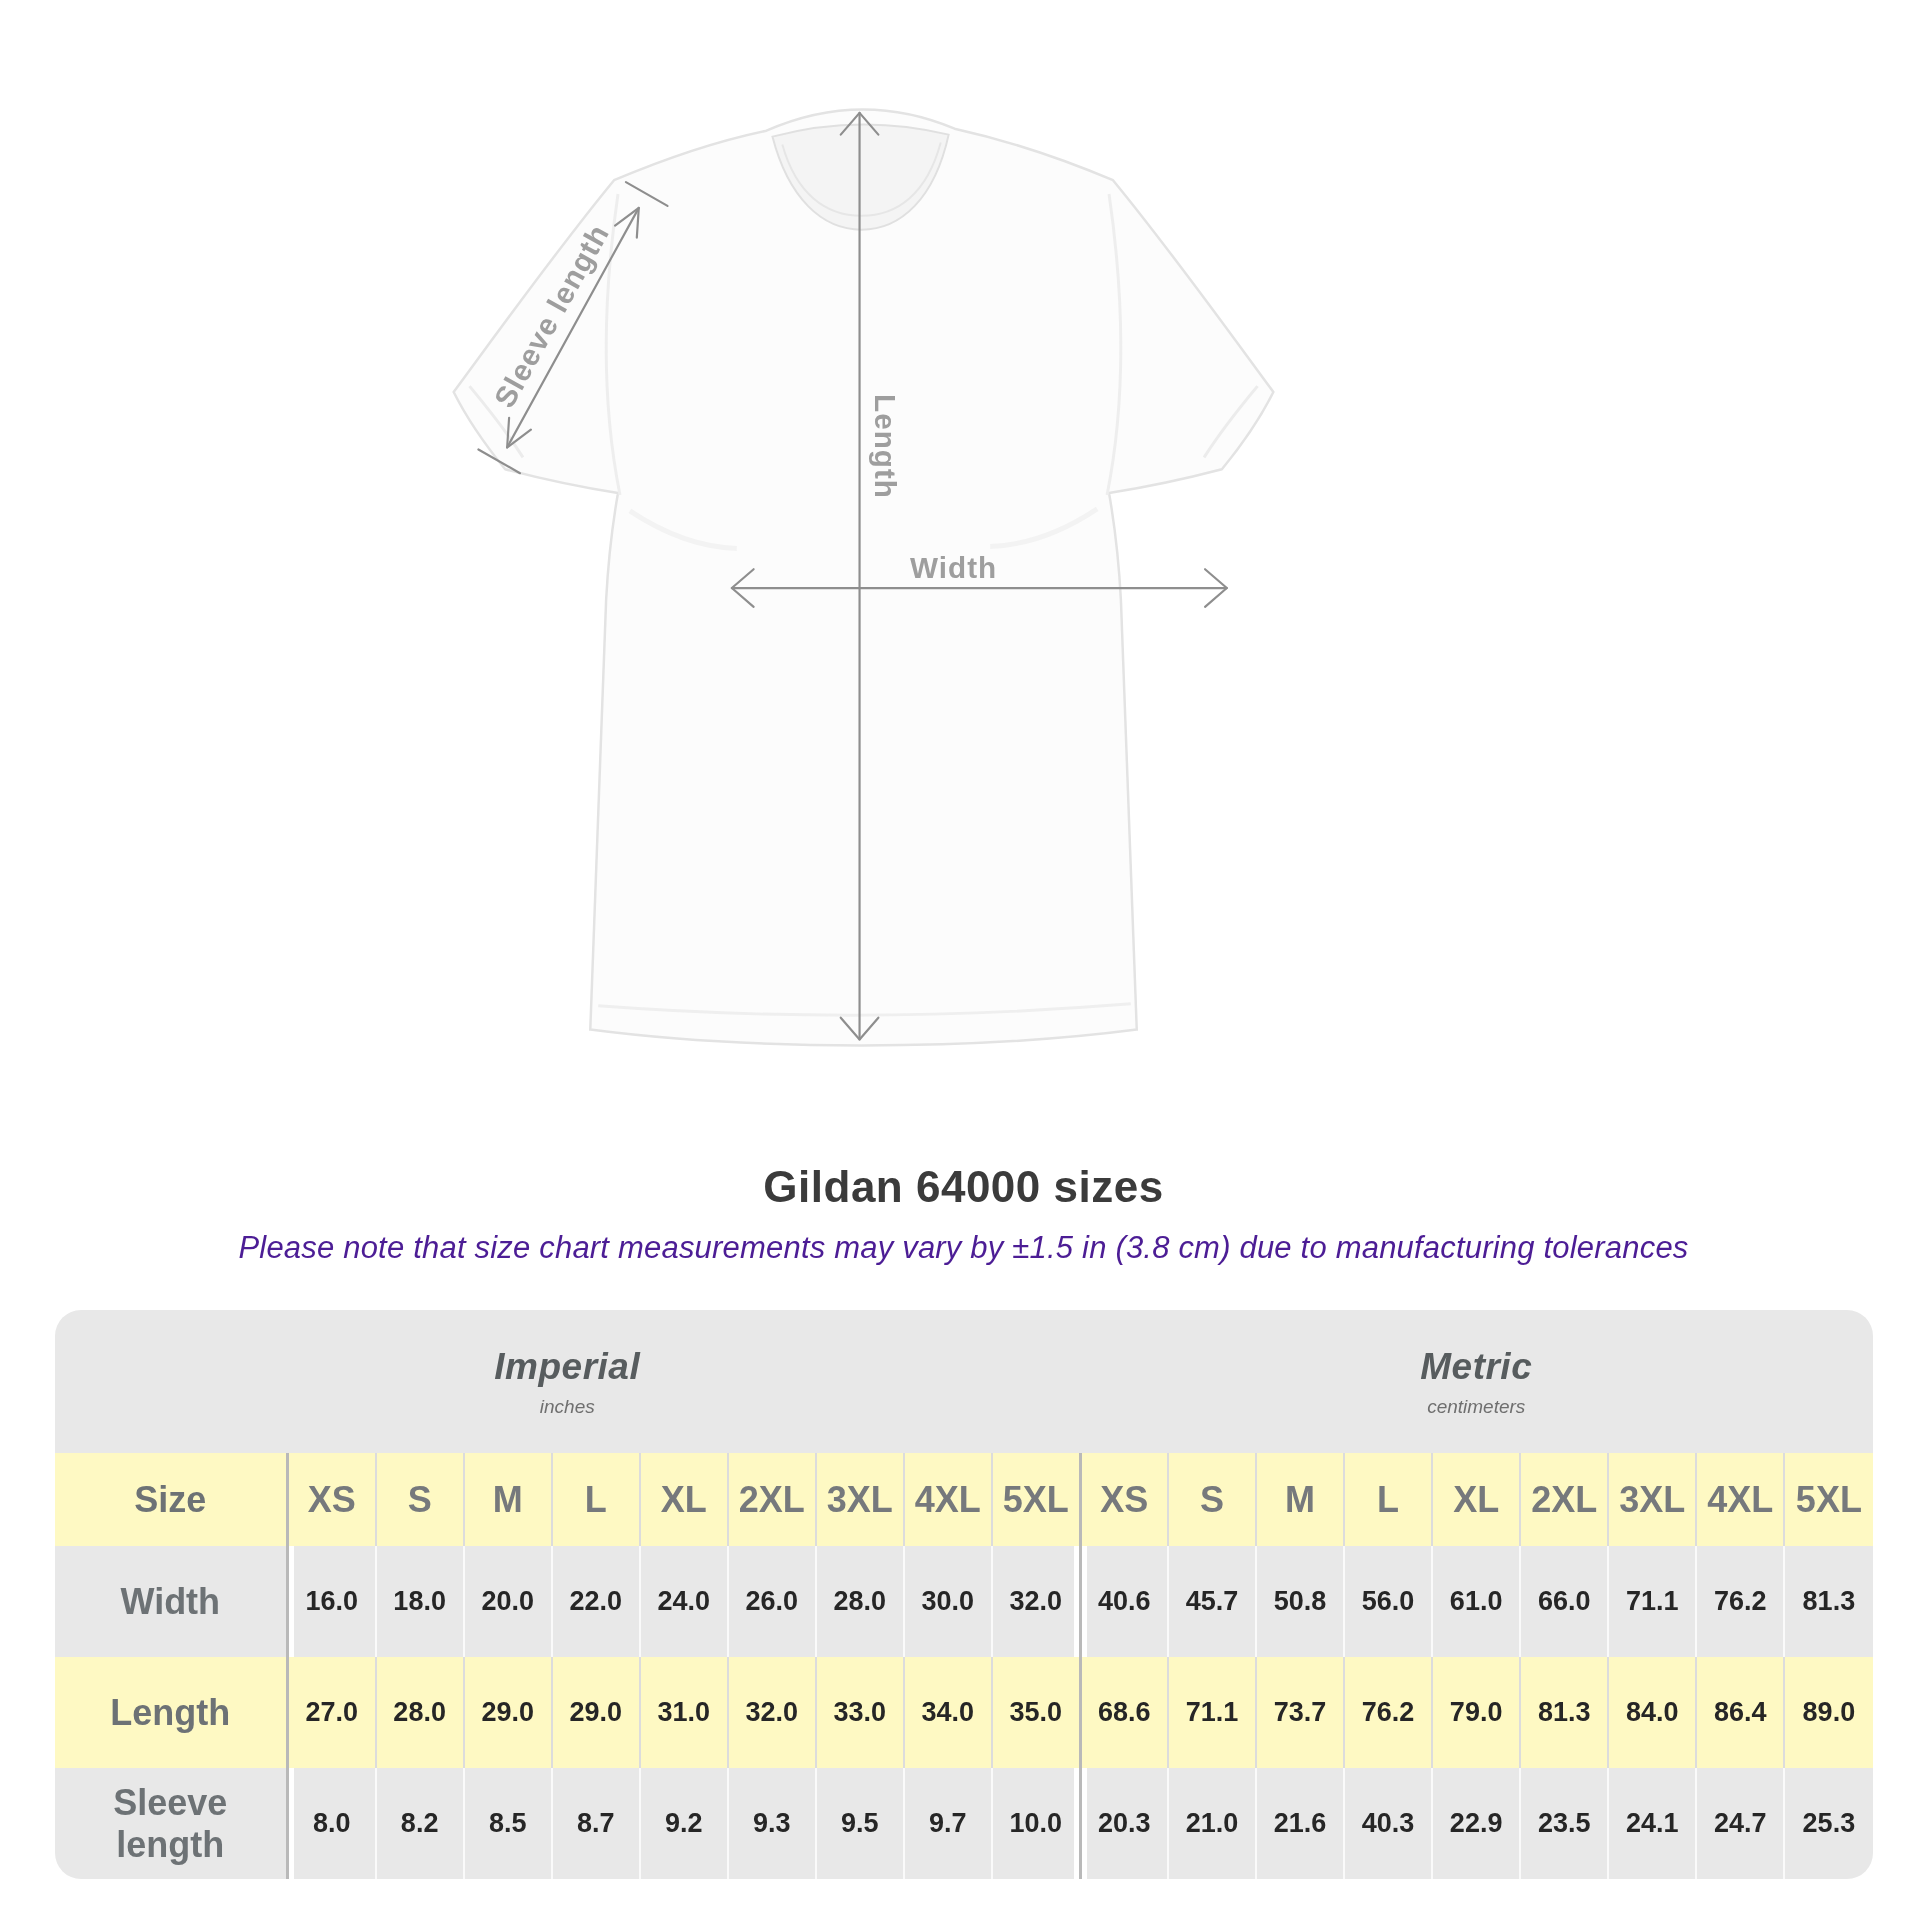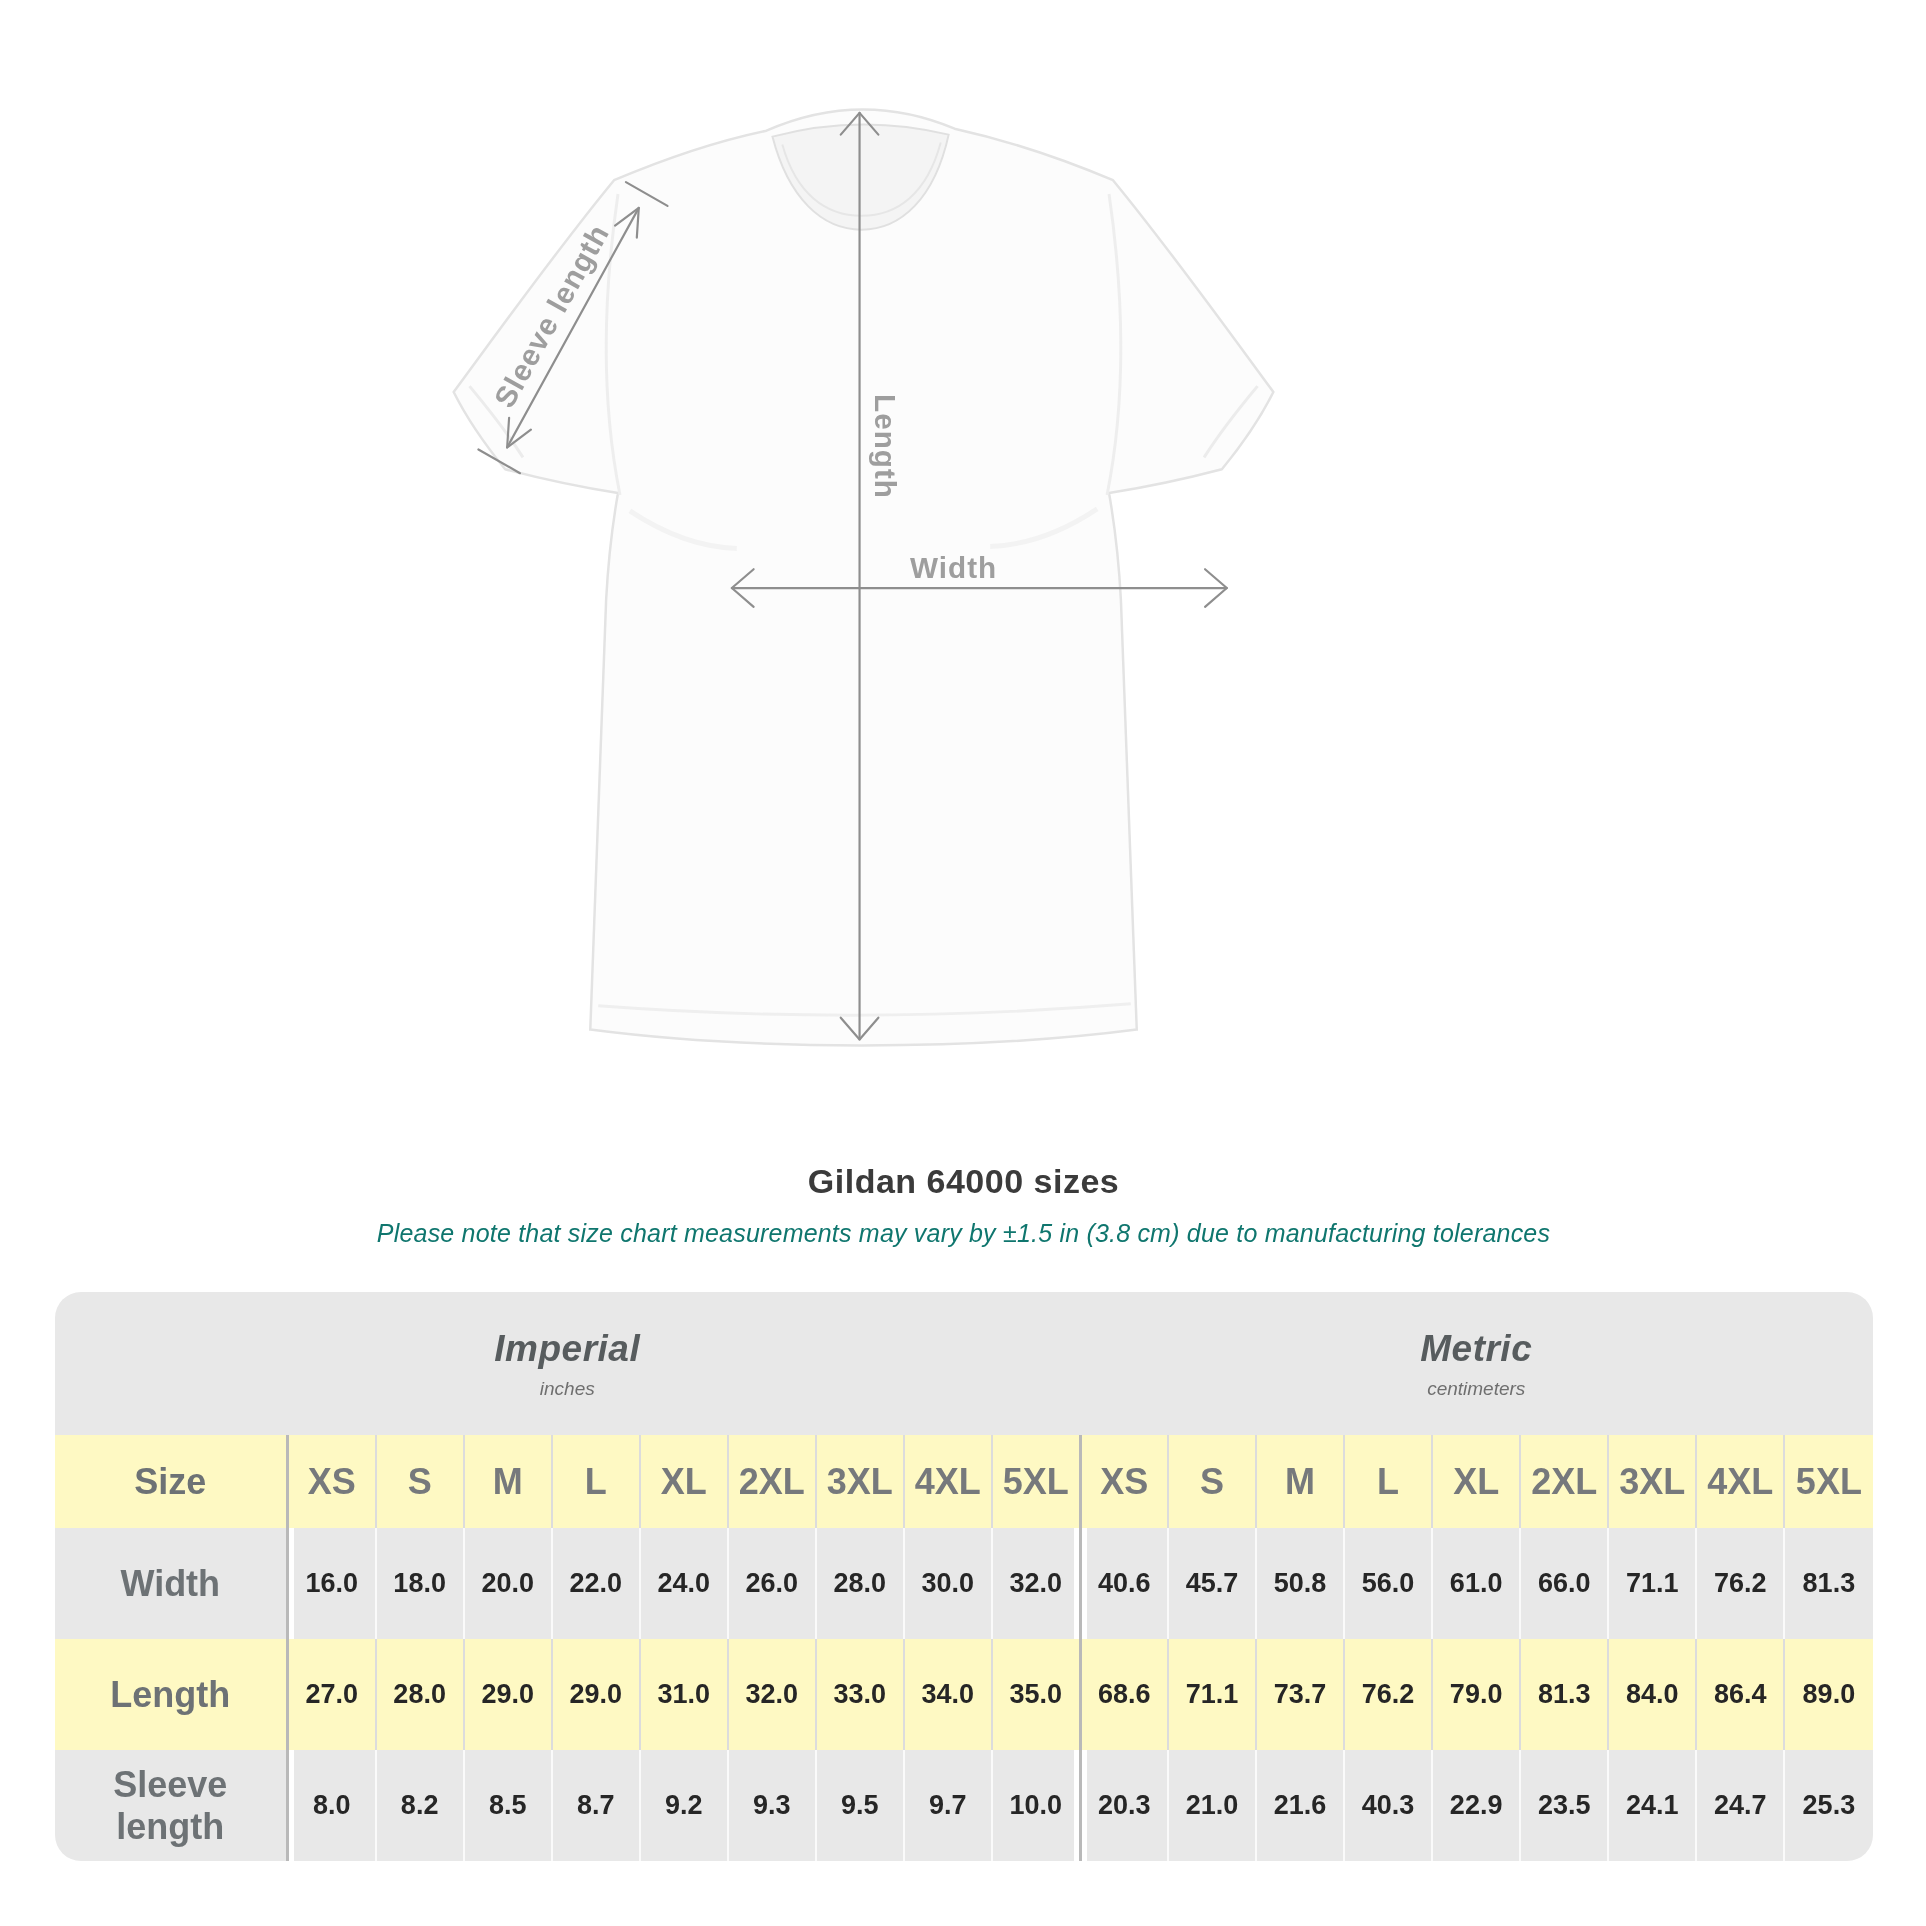--- a/index.html
+++ b/index.html
@@ -5,24 +5,24 @@
   html,body{margin:0;padding:0;}
   body{
     width:1927px;height:1927px;background:#ffffff;
     font-family:"Liberation Sans",sans-serif;color:#2a2a2a;overflow:hidden;
   }
   .figure{position:relative;width:1927px;height:1085px;}
   .figure svg{position:absolute;left:0;top:0;}
   .dim-label{font-family:"Liberation Sans",sans-serif;font-weight:bold;font-size:30px;fill:#9e9e9e;letter-spacing:1px;}
   .title-block{text-align:center;}
   h1.page-title{
-    margin:77px 0 0 0;font-size:34px;font-weight:bold;color:#3b3b3b;letter-spacing:0.5px;
+    margin:77px 0 0 0;font-size:44px;font-weight:bold;color:#3b3b3b;letter-spacing:0.5px;
   }
   p.tolerance-note{
-    margin:18px 0 16px 0;font-size:25px;font-style:italic;color:#0f766e;letter-spacing:0.2px;
+    margin:18px 0 16px 0;font-size:31px;font-style:italic;color:#4c1d95;letter-spacing:0.2px;
   }
   .chart-wrap{
     width:1818px;margin:44px auto 0 auto;border-radius:26px;overflow:hidden;background:#ffffff;
   }
   table.size-chart{border-collapse:collapse;width:1818px;table-layout:fixed;}
   col.c-label{width:233px;}
   col.c-val{width:88px;}
   tr.band{background:#e8e8e8;height:143px;}
   .group-name{font-size:37px;font-weight:bold;font-style:italic;color:#575c5e;letter-spacing:0.5px;}
   .group-unit{font-size:19px;font-style:italic;color:#6f6f6f;margin-top:8px;font-weight:normal;}

